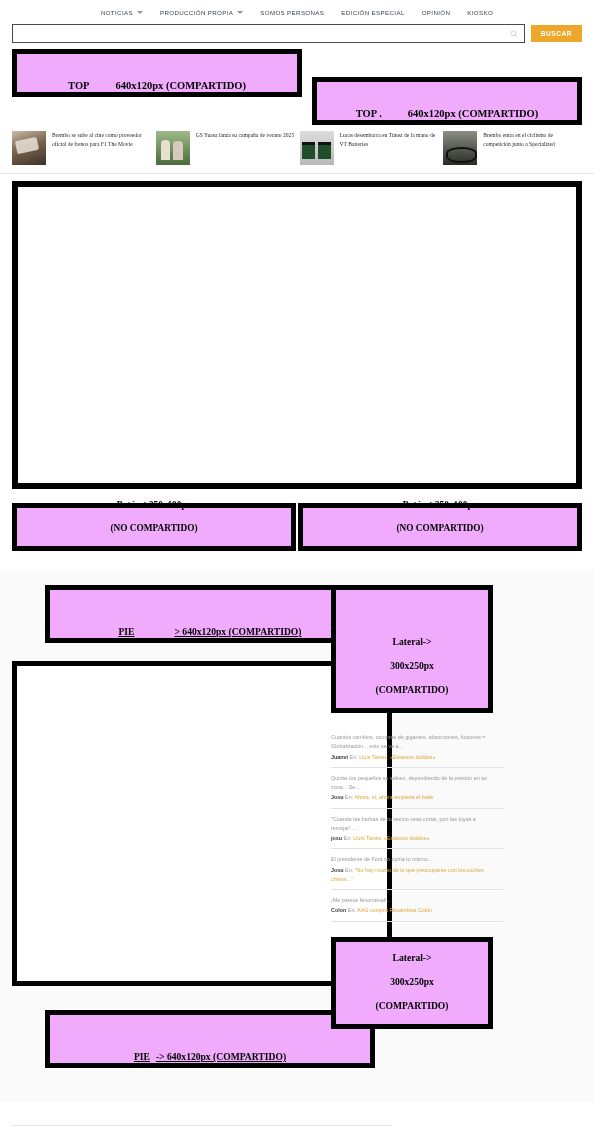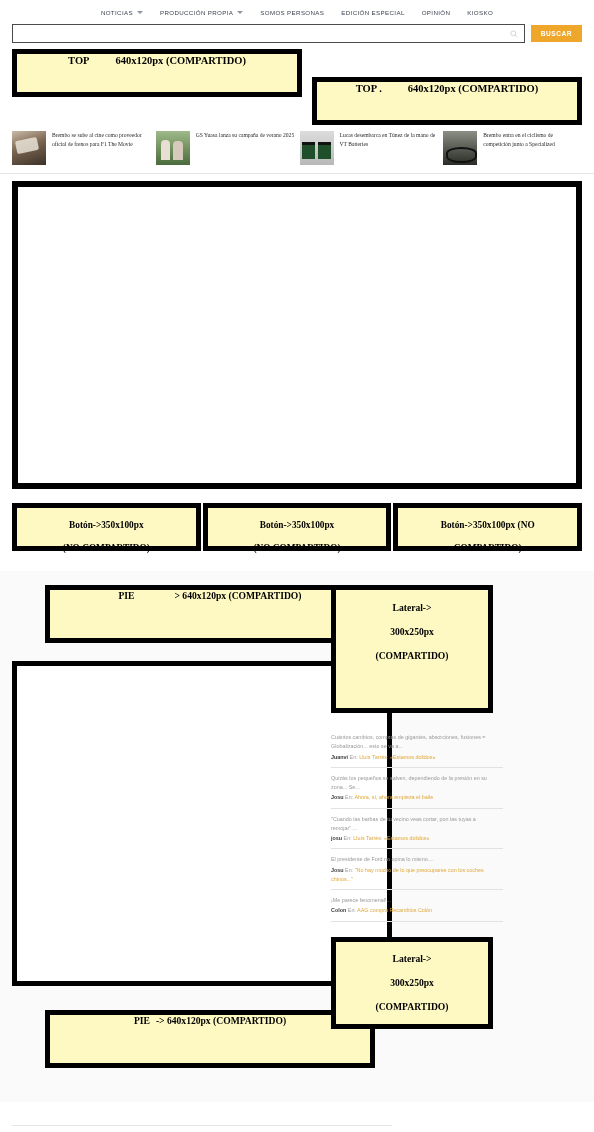--- a/index.html
+++ b/index.html
@@ -83,23 +83,23 @@
     border: 0;
     height: 17px;
     padding: 0 10px;
     cursor: pointer;
     font-family: "Liberation Sans", sans-serif;
   }
 
   
   .adbox {
     border: 5px solid #000000;
-    background: #fef9c3;
-    display: flex;
-    align-items: flex-start;
+    background: #f0abfc;
+    display: flex;
+    align-items: flex-end;
     justify-content: center;
     text-align: center;
     font-family: "Liberation Serif", serif;
     font-weight: bold;
     color: #000;
     line-height: 1.25;
   }
   .adbox .adtxt { white-space: pre-line; }
 
   
@@ -171,21 +171,21 @@
 
   
   .lower {
     margin-top: 20px;
     background: #fafafa;
     padding: 14px 12px 0 12px;
     display: flex;
     gap: 10px;
     height: 531px;
   }
-  .col-main { width: 309px; display: flex; flex-direction: column; }
+  .col-main { width: 309px; display: flex; flex-direction: column; text-decoration: underline; }
   .col-side { flex: 1; display: flex; flex-direction: column; }
 
   .pie-top { margin-left: 33px; width: 330px; height: 58px; font-size: 9.6px; }
   .pie-top .adtxt { display: flex; gap: 40px; }
 
   .article-box {
     margin-top: 18px;
     width: 380px;
     height: 325px;
     border: 5px solid #000;
@@ -320,26 +320,20 @@
       <div>Botón-&gt;350x100px</div>
       <div>(NO COMPARTIDO)</div>
     </div>
   </div>
   <div class="adbox btnbox">
     <div class="adtxt">
       <div>Botón-&gt;350x100px</div>
       <div>(NO COMPARTIDO)</div>
     </div>
   </div>
-  <div class="adbox btnbox">
-    <div class="adtxt">
-      <div>Botón-&gt;350x100px (NO</div>
-      <div>COMPARTIDO)</div>
-    </div>
-  </div>
 </div>
 
 <div class="lower">
 
   <div class="col-main">
     <div class="adbox pie-top">
       <div class="adtxt">
         <span>PIE</span>
         <span>&gt; 640x120px (COMPARTIDO)</span>
       </div>

